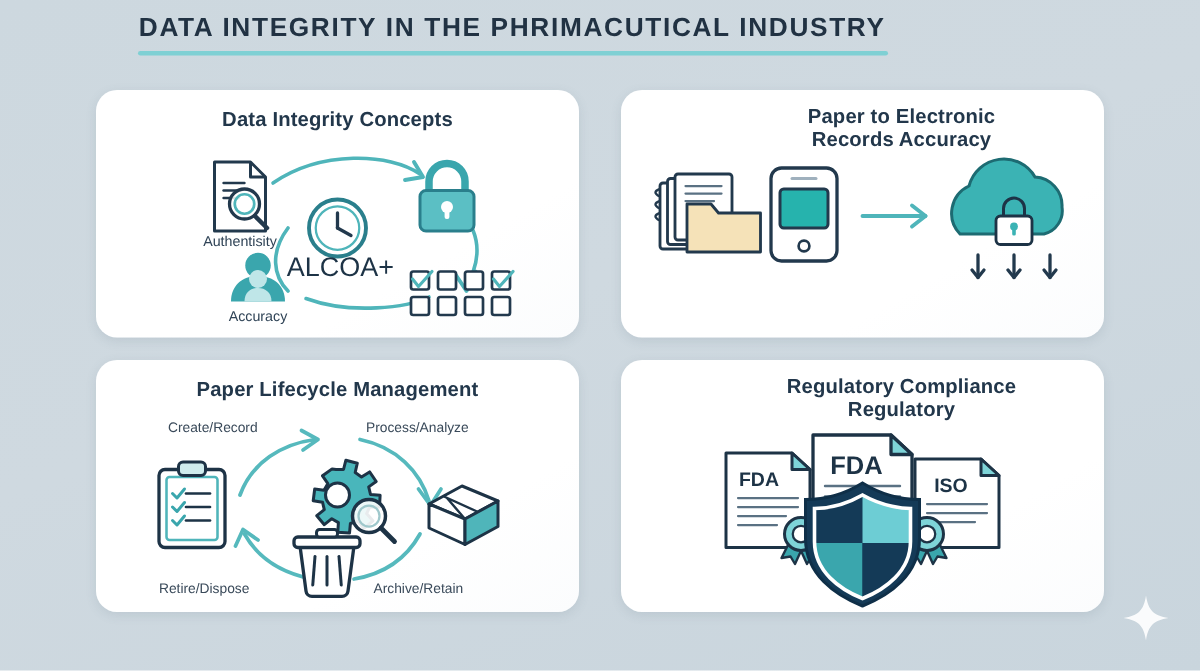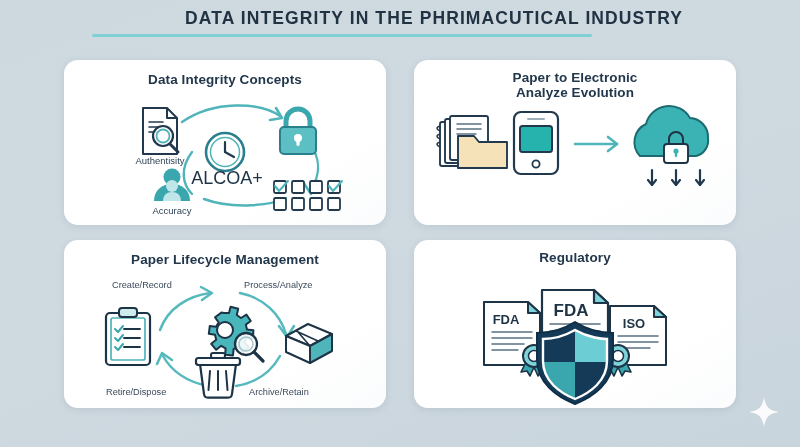--- a/index.html
+++ b/index.html
@@ -3,21 +3,21 @@
 <meta charset="utf-8">
 <style>
   * { margin:0; padding:0; box-sizing:border-box; }
   html,body { width:800px; height:447px; overflow:hidden; }
   body{
     font-family:"Liberation Sans", sans-serif;
     background: linear-gradient(160deg,#cdd8df 0%,#cfd9e0 45%,#c9d5dd 100%);
     position:relative;
   }
   
-  #header{ position:absolute; left:0; top:8px; width:683px; text-align:right; }
+  #header{ position:absolute; left:0; top:8px; width:683px; text-align:center; }
   #title{
     font-size:17.5px; font-weight:bold; letter-spacing:1.1px;
     color:#213243; white-space:nowrap;
   }
   #title-rule{
     margin:5px auto 0; width:500px; height:2.5px;
     background:#7fd0d4; border-radius:2px;
   }
   
   #grid{
@@ -31,21 +31,21 @@
     border-radius:14px;
     box-shadow:0 2px 7px rgba(80,100,115,.13);
     position:relative; overflow:hidden;
   }
   .card-title{
     position:absolute; left:0; top:12px; width:100%;
     text-align:center; color:#22374b;
     font-size:13.5px; font-weight:bold; line-height:15px;
     letter-spacing:.1px;
   }
-  .card-title.two-line{ top:10px; }
+  .card-title.two-line{ top:10px;margin-left:26px; }
   .art{ position:absolute; left:0; top:0; width:100%; height:100%; }
   .lbl{ font-size:9.2px; fill:#3a4a5a; font-family:"Liberation Sans", sans-serif; }
   .lbl-a{ font-size:9.5px; fill:#2f4356; }
   .alcoa{ font-size:18px; fill:#1d3346; font-family:"Liberation Sans", sans-serif; }
   .cert{ font-size:13px; font-weight:bold; fill:#1d3346; font-family:"Liberation Sans", sans-serif; }
   .cert-big{ font-size:17px; font-weight:bold; fill:#1d3346; font-family:"Liberation Sans", sans-serif; }
   
   #sparkle{ position:absolute; left:748px; top:396px; width:32px; height:32px; }
 </style>
 </head>
@@ -120,21 +120,21 @@
         <rect x="264" y="138" width="12" height="12" rx="1.5" fill="#fff" stroke="#22394d" stroke-width="1.8"></rect>
       </g>
 
       <text class="alcoa" x="163" y="124" text-anchor="middle">ALCOA+</text>
     </svg>
   </div>
 
   <div class="card">
     <div class="card-title two-line">
       <div>Paper to Electronic</div>
-      <div>Analyze Evolution</div>
+      <div>Records Accuracy</div>
     </div>
     <svg class="art" viewBox="0 0 322 165">
 
       <g fill="#ffffff" stroke="#22394d" stroke-width="1.9" stroke-linejoin="round">
         <rect x="26" y="62" width="38" height="44" rx="2"></rect>
         <rect x="31" y="59" width="38" height="44" rx="2"></rect>
         <rect x="36" y="56" width="38" height="44" rx="2"></rect>
       </g>
       <g stroke="#5a7183" stroke-width="1.5" stroke-linecap="round">
         <line x1="43" y1="64" x2="67" y2="64"></line>
@@ -240,20 +240,21 @@
 
       <text class="lbl" x="48" y="48">Create/Record</text>
       <text class="lbl" x="180" y="48">Process/Analyze</text>
       <text class="lbl" x="185" y="155">Archive/Retain</text>
       <text class="lbl" x="42" y="155">Retire/Dispose</text>
     </svg>
   </div>
 
   <div class="card">
     <div class="card-title two-line">
+      <div>Regulatory Compliance</div>
       <div>Regulatory</div>
     </div>
     <svg class="art" viewBox="0 0 322 168">
 
       <g>
         <path d="M70 62 h44 l12 11 v52 h-56 z" fill="#ffffff" stroke="#1d3346" stroke-width="2" stroke-linejoin="round"></path>
         <path d="M114 62 v11 h12 z" fill="#7ed4d8" stroke="#1d3346" stroke-width="2" stroke-linejoin="round"></path>
         <g stroke="#5a7183" stroke-width="1.5" stroke-linecap="round">
           <line x1="78" y1="92" x2="118" y2="92"></line>
           <line x1="78" y1="98" x2="118" y2="98"></line>

